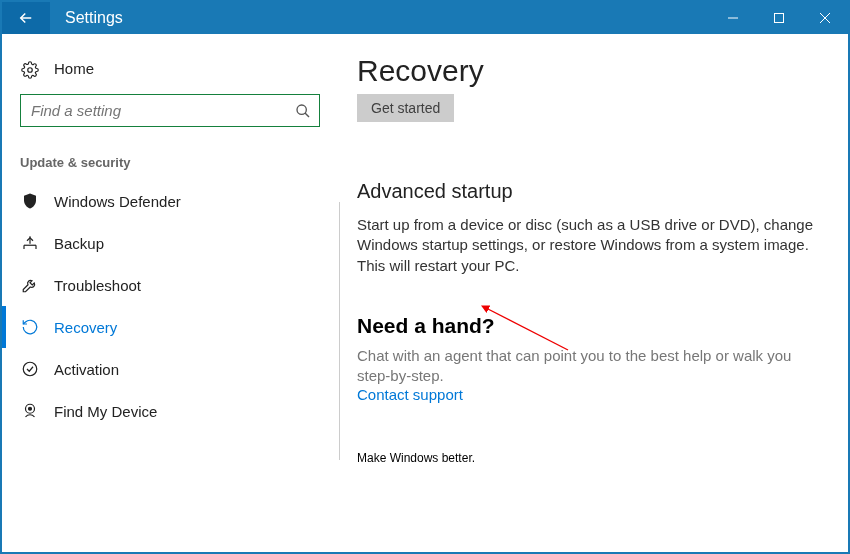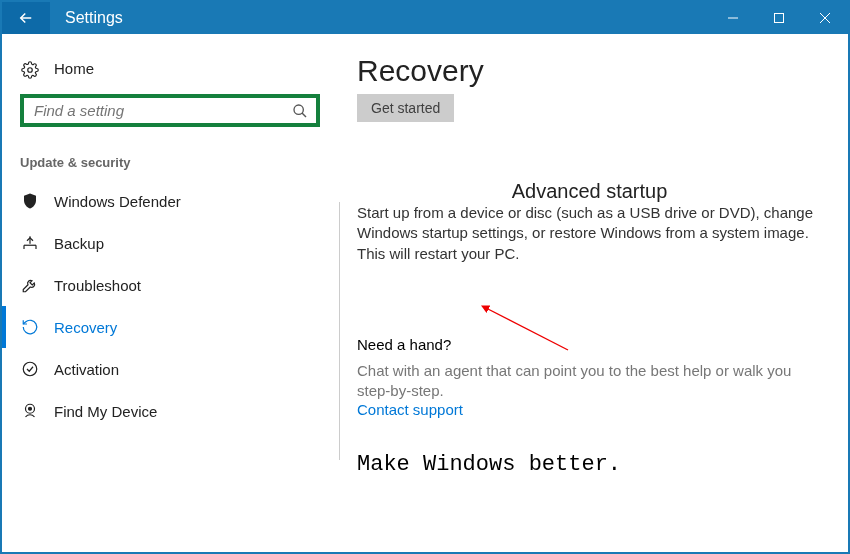--- a/index.html
+++ b/index.html
@@ -6,38 +6,38 @@
 body { width: 850px; height: 554px; background: #fff; overflow: hidden; border: 2px solid #1979b5; }
 .titlebar { height: 32px; background: #1979b5; display: flex; align-items: center; color: #fff; }
 .back-btn { width: 48px; height: 32px; background: #0d6aa8; display: flex; align-items: center; justify-content: center; }
 .title-text { font-size: 16px; margin-left: 15px; flex: 0 0 auto; }
 .win-controls { margin-left: auto; display: flex; }
 .win-ctrl { width: 46px; height: 32px; display: flex; align-items: center; justify-content: center; font-size: 13px; }
 .content { display: flex; height: calc(100% - 32px); }
 .sidebar { width: 336px; padding: 20px 12px 0 12px; position: relative; }
 .home-row { display: flex; align-items: flex-start; padding: 6px 6px 14px 6px; font-size: 15px; color: #222; cursor: pointer; }
 .home-row .icon { width: 20px; height: 20px; margin-right: 14px; display: flex; align-items: center; justify-content: center; }
-.search-box { height: 33px; border: 4px solid #15803d; display: flex; align-items: center; padding: 0 8px 0 10px; margin: 0 6px 28px 6px; }
+.search-box { height: 33px; border: 1px solid #15803d; display: flex; align-items: center; padding: 0 8px 0 10px; margin: 0 6px 28px 6px; }
 .search-box input { border: none; outline: none; flex: 1; font-size: 15px; font-style: italic; color: #666; background: transparent; }
 .search-box .search-ic { width: 16px; height: 16px; color: #555; }
 .cat-label { font-size: 13px; color: #666; padding: 0 6px 10px 6px; font-weight: bold; }
 .nav-item { display: flex; align-items: center; padding: 11px 6px; font-size: 15px; color: #222; cursor: pointer; position: relative; }
 .nav-item.active { color: #0078d7; }
 .nav-item.active::before { content: ""; position: absolute; left: -12px; top: 0; bottom: 0; width: 4px; background: #0078d7; }
 .nav-item .icon { width: 20px; height: 20px; margin-right: 14px; display: flex; align-items: center; justify-content: center; }
 .main { flex: 1; padding: 20px 26px 0 18px; position: relative; border-left: 1px solid transparent; }
 .main::before { content: ""; position: absolute; left: 0; top: 168px; height: 258px; width: 1px; background: #ccc; }
 h1 { font-weight: 300; font-size: 30px; color: #222; margin-bottom: 6px; }
 .btn { background: #ccc; border: none; padding: 6px 14px; font-size: 14px; color: #404040; cursor: pointer; display: inline-block; }
-.sec-title { font-size: 20px; font-weight: 400; color: #222; margin-top: 58px; margin-bottom: 0; text-align: center; }
+.sec-title { font-size: 20px; font-weight: 400; color: #222; margin-top: 58px; margin-bottom: 12px; }
 .sec-text { font-size: 15px; color: #333; line-height: 1.35; margin-bottom: 6px; }
-.help-title { font-size: 15px; font-weight: 400; margin-top: 72px; margin-bottom: 8px; }
+.help-title { font-size: 21px; font-weight: 700; margin-top: 38px; margin-bottom: 8px; }
 .help-text { font-size: 15px; color: #777; line-height: 1.35; }
 .link { color: #0078d7; font-size: 15px; cursor: pointer; }
-.better-title { font-size: 22px; font-weight: 400; margin-top: 34px; font-family: Liberation Mono, monospace; }
+.better-title { font-size: 12px; font-weight: 400; margin-top: 48px; }
 .arrow-annot { position: absolute; left: 478px; top: 300px; pointer-events: none; }
 svg { display: block; }
 </style>
 </head>
 <body>
 
 <div class="titlebar">
   <div class="back-btn">
     <svg class="icon" width="18" height="18" viewBox="0 0 24 24" fill="none" stroke="#fff" stroke-width="2">
         <path d="M19 12H5"></path>

